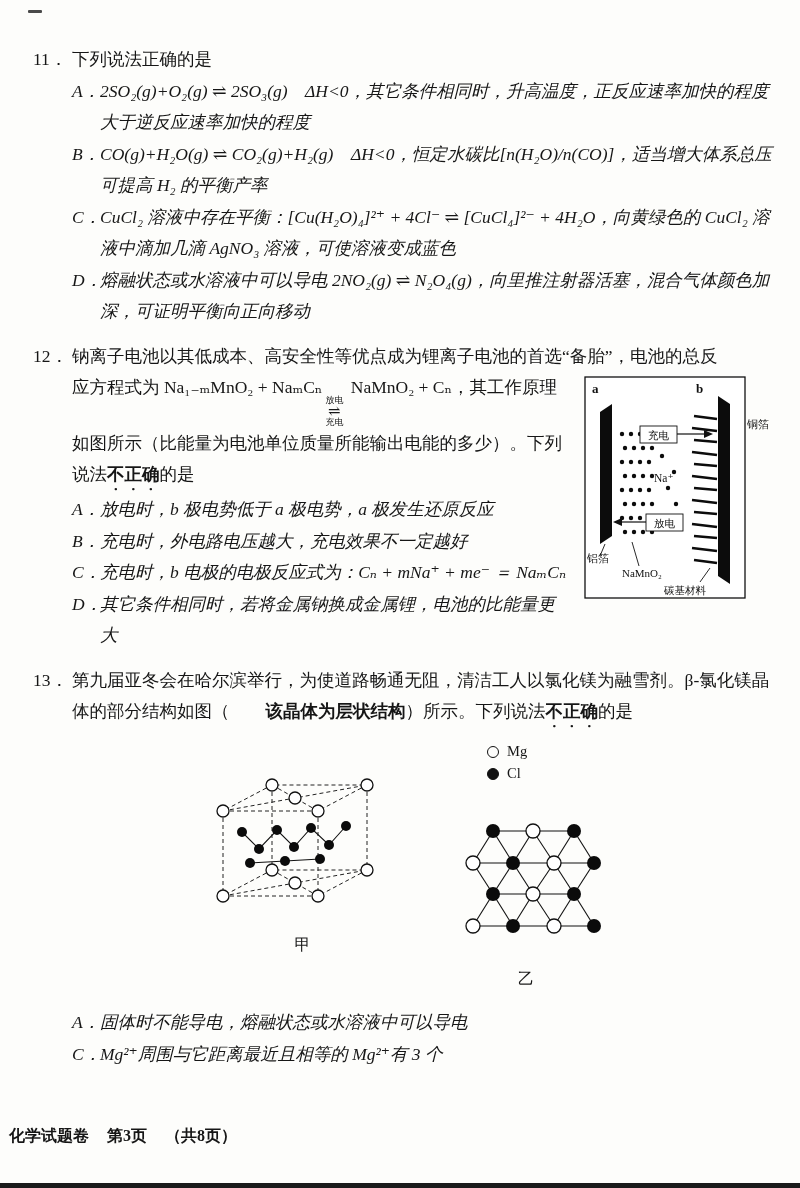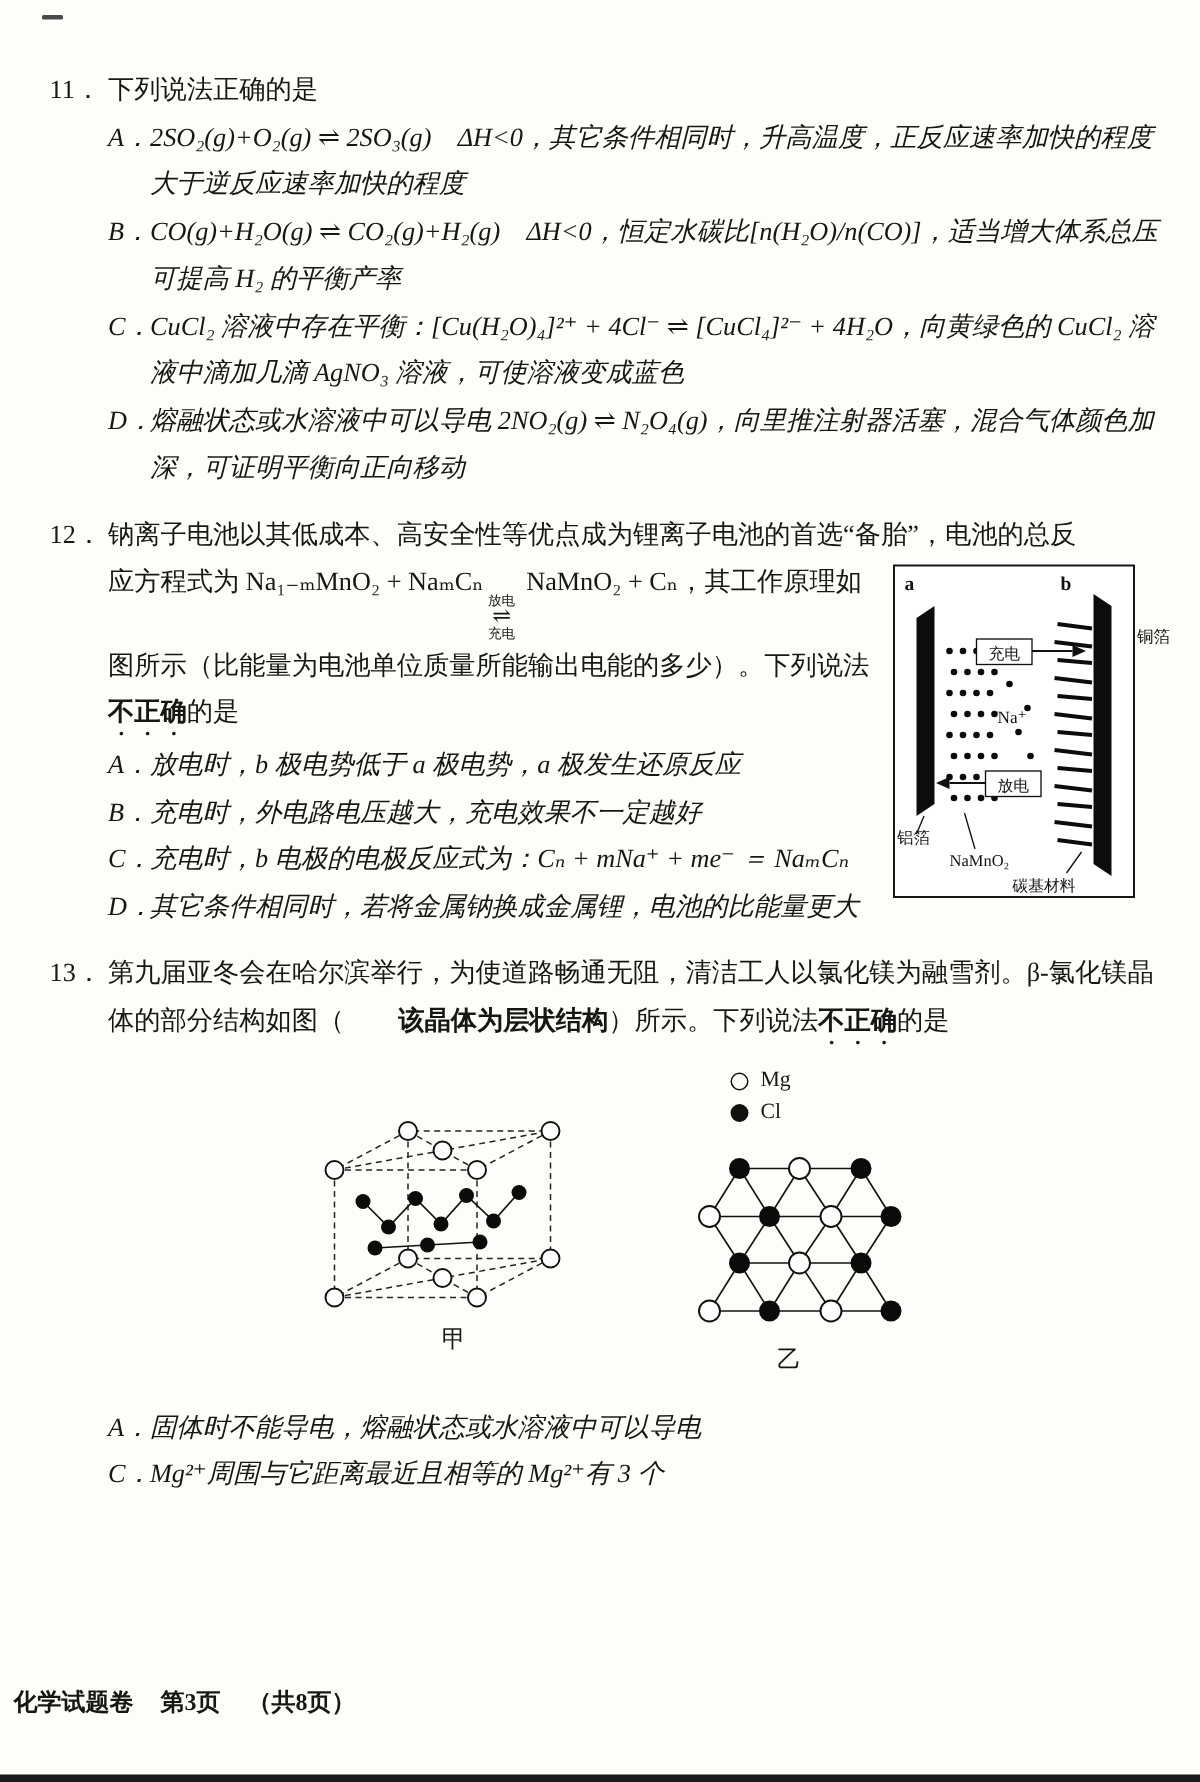--- a/index.html
+++ b/index.html
@@ -1,37 +1,37 @@
 <!DOCTYPE html>
 <html><head>
 <meta charset="utf-8">
 <style>
   *{box-sizing:border-box;}
   html,body{margin:0;padding:0;background:#ffffff;}
   .page{position:relative;width:800px;height:1188px;background:#fdfdfb;color:#161616;
         font-family:"Liberation Serif","DejaVu Serif",serif;font-size:17.5px;line-height:1.8;overflow:hidden;}
-  .content{padding:44px 17px 0 33px;}
+  .content{padding:44px 28px 0 33px;}
   p{margin:0;}
   .q{margin-bottom:13px;}
   .q::after{content:"";display:block;clear:both;}
   .qbody{margin-left:39px;}
   .qline{text-indent:-39px;}
   .qnum{display:inline-block;width:39px;text-indent:0;}
   .opt{padding-left:28px;text-indent:-28px;font-style:italic;}
   .optlabel{display:inline-block;width:28px;text-indent:0;}
   .emph{-webkit-text-emphasis:filled dot;-webkit-text-emphasis-position:under right;
         text-emphasis:filled dot;text-emphasis-position:under right;font-weight:bold;}
   .b{font-weight:700;margin-left:36px;}
   .batfig{float:right;margin:4px 0 6px 14px;}
   .formula{white-space:nowrap;}
   .overset{display:inline-flex;flex-direction:column;align-items:center;vertical-align:-10px;line-height:1;margin:0 3px;}
   .overset .ou{font-size:9px;line-height:1.15;font-family:"Liberation Sans","DejaVu Sans",sans-serif;}
   .overset .oa{font-size:15px;line-height:0.8;}
   .fig13row{display:flex;gap:40px;margin:10px 0 14px 128px;align-items:flex-start;}
-  .figcol{display:flex;flex-direction:column;}
+  .figcol{display:flex;flex-direction:column;gap:20px;}
   .figcol .jia-svg{margin-top:14px;}
   .figlabel{text-align:center;font-size:16px;margin-top:4px;}
   .legend{margin:0 0 8px 42px;font-size:14.5px;line-height:1.5;}
   .legend-row{display:flex;align-items:center;gap:8px;}
   .sym{width:12px;height:12px;border-radius:50%;border:1.6px solid #111;display:inline-block;}
   .sym.filled{background:#111;}
   .footer{position:absolute;left:0;top:1122px;width:100%;text-align:left;font-weight:700;font-size:16px;}
   .footer span{margin:0 9px;}
   .scan-edge{position:absolute;left:0;bottom:0;width:100%;height:5px;background:#1a1a1a;}
   .corner-mark{position:absolute;top:10px;left:28px;width:14px;height:3px;background:#4a4a4a;border-radius:1px;}

